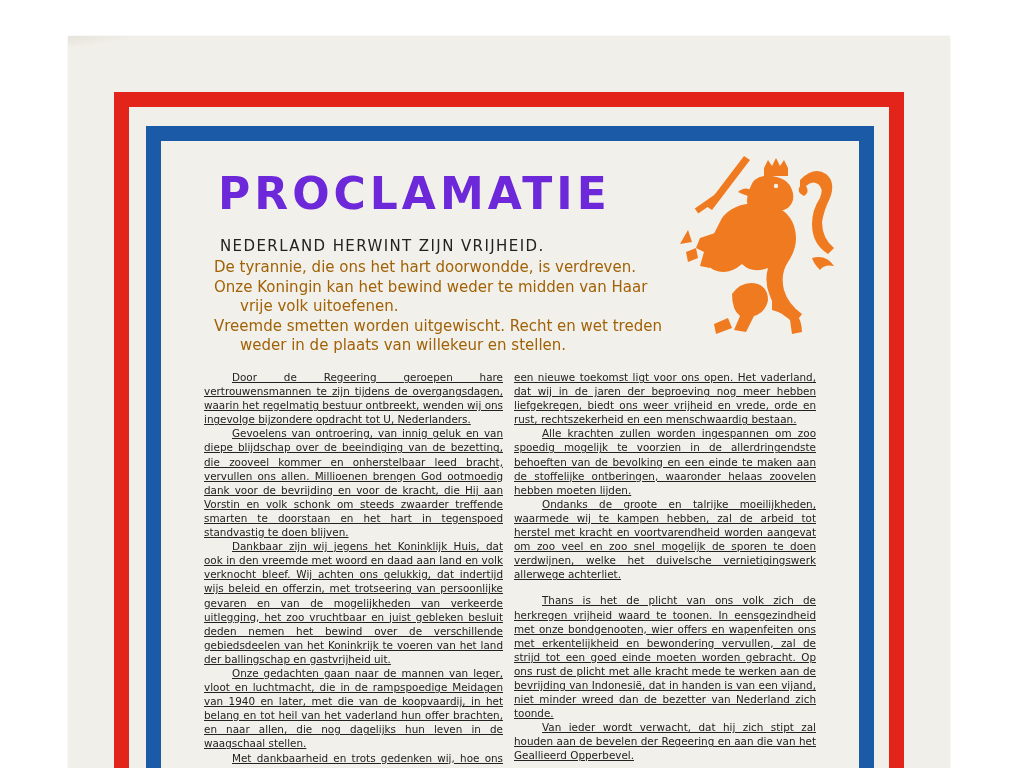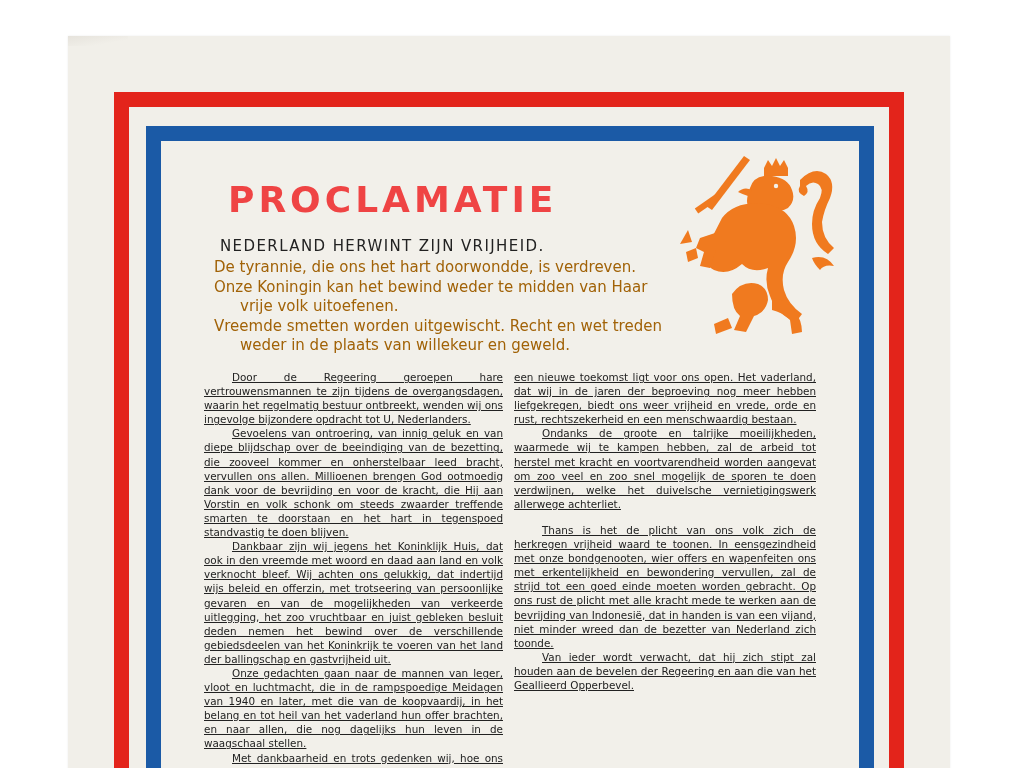--- a/index.html
+++ b/index.html
@@ -41,24 +41,24 @@
     position: absolute;
     left: 161px; top: 141px;
     width: 698px; height: 640px;
     background: #f2f0ea;
   }
   .title {
     position: absolute;
     left: 218px; top: 172px;
     font-family: "DejaVu Sans", sans-serif;
     font-weight: bold;
-    font-size: 36px;
+    font-size: 44px;
     letter-spacing: 4px;
-    color: #ef4444;
-    margin: 10px;
+    color: #6d28d9;
+    margin: 0;
     line-height: 1;
   }
   .subtitle {
     position: absolute;
     left: 220px; top: 237px;
     font-family: "DejaVu Sans", sans-serif;
     font-size: 15px;
     letter-spacing: 1.4px;
     color: #222;
     white-space: nowrap;
@@ -104,21 +104,21 @@
 <div class="content"></div>
 
 <h1 class="title">PROCLAMATIE</h1>
 <div class="subtitle">NEDERLAND HERWINT ZIJN VRIJHEID.</div>
 
 <div class="lead">
   <span class="line">De tyrannie, die ons het hart doorwondde, is verdreven.</span>
   <span class="line">Onze Koningin kan het bewind weder te midden van Haar</span>
   <span class="line indent">vrije volk uitoefenen.</span>
   <span class="line">Vreemde smetten worden uitgewischt. Recht en wet treden</span>
-  <span class="line indent">weder in de plaats van willekeur en geweld.</span>
+  <span class="line indent">weder in de plaats van willekeur en stellen.</span>
 </div>
 
 <svg class="lion" viewBox="0 0 184 190" xmlns="http://www.w3.org/2000/svg">
   <g fill="#f07a1f">
 
     <polygon points="72,8 78,12 40,62 34,58"></polygon>
     <rect x="22" y="52" width="28" height="6" transform="rotate(-35 36 55)"></rect>
 
     <path d="M92 20 l4 -8 l4 6 l4 -8 l4 8 l4 -6 l4 8 l0 8 l-24 0 z"></path>
 
@@ -145,16 +145,17 @@
 <div class="col col-left">
   <p class="para">Door de Regeering geroepen hare vertrouwensmannen te zijn tijdens de overgangsdagen, waarin het regelmatig bestuur ontbreekt, wenden wij ons ingevolge bijzondere opdracht tot U, Nederlanders.</p>
   <p class="para">Gevoelens van ontroering, van innig geluk en van diepe blijdschap over de beeindiging van de bezetting, die zooveel kommer en onherstelbaar leed bracht, vervullen ons allen. Millioenen brengen God ootmoedig dank voor de bevrijding en voor de kracht, die Hij aan Vorstin en volk schonk om steeds zwaarder treffende smarten te doorstaan en het hart in tegenspoed standvastig te doen blijven.</p>
   <p class="para">Dankbaar zijn wij jegens het Koninklijk Huis, dat ook in den vreemde met woord en daad aan land en volk verknocht bleef. Wij achten ons gelukkig, dat indertijd wijs beleid en offerzin, met trotseering van persoonlijke gevaren en van de mogelijkheden van verkeerde uitlegging, het zoo vruchtbaar en juist gebleken besluit deden nemen het bewind over de verschillende gebiedsdeelen van het Koninkrijk te voeren van het land der ballingschap en gastvrijheid uit.</p>
   <p class="para">Onze gedachten gaan naar de mannen van leger, vloot en luchtmacht, die in de rampspoedige Meidagen van 1940 en later, met die van de koopvaardij, in het belang en tot heil van het vaderland hun offer brachten, en naar allen, die nog dagelijks hun leven in de waagschaal stellen.</p>
   <p class="para">Met dankbaarheid en trots gedenken wij, hoe ons volk onder aanvoering van zijn leidslieden uit</p>
 </div>
 
 <div class="col col-right">
   <p class="para first-no-indent">een nieuwe toekomst ligt voor ons open. Het vaderland, dat wij in de jaren der beproeving nog meer hebben liefgekregen, biedt ons weer vrijheid en vrede, orde en rust, rechtszekerheid en een menschwaardig bestaan.</p>
+  <p class="para">Alle krachten zullen worden ingespannen om zoo spoedig mogelijk te voorzien in de allerdringendste behoeften van de bevolking en een einde te maken aan de stoffelijke ontberingen, waaronder helaas zoovelen hebben moeten lijden.</p>
   <p class="para">Ondanks de groote en talrijke moeilijkheden, waarmede wij te kampen hebben, zal de arbeid tot herstel met kracht en voortvarendheid worden aangevat om zoo veel en zoo snel mogelijk de sporen te doen verdwijnen, welke het duivelsche vernietigingswerk allerwege achterliet.</p>
   <p class="para gap-before">Thans is het de plicht van ons volk zich de herkregen vrijheid waard te toonen. In eensgezindheid met onze bondgenooten, wier offers en wapenfeiten ons met erkentelijkheid en bewondering vervullen, zal de strijd tot een goed einde moeten worden gebracht. Op ons rust de plicht met alle kracht mede te werken aan de bevrijding van Indonesië, dat in handen is van een vijand, niet minder wreed dan de bezetter van Nederland zich toonde.</p>
   <p class="para">Van ieder wordt verwacht, dat hij zich stipt zal houden aan de bevelen der Regeering en aan die van het Geallieerd Opperbevel.</p>
 </div>
 
 </body></html>

